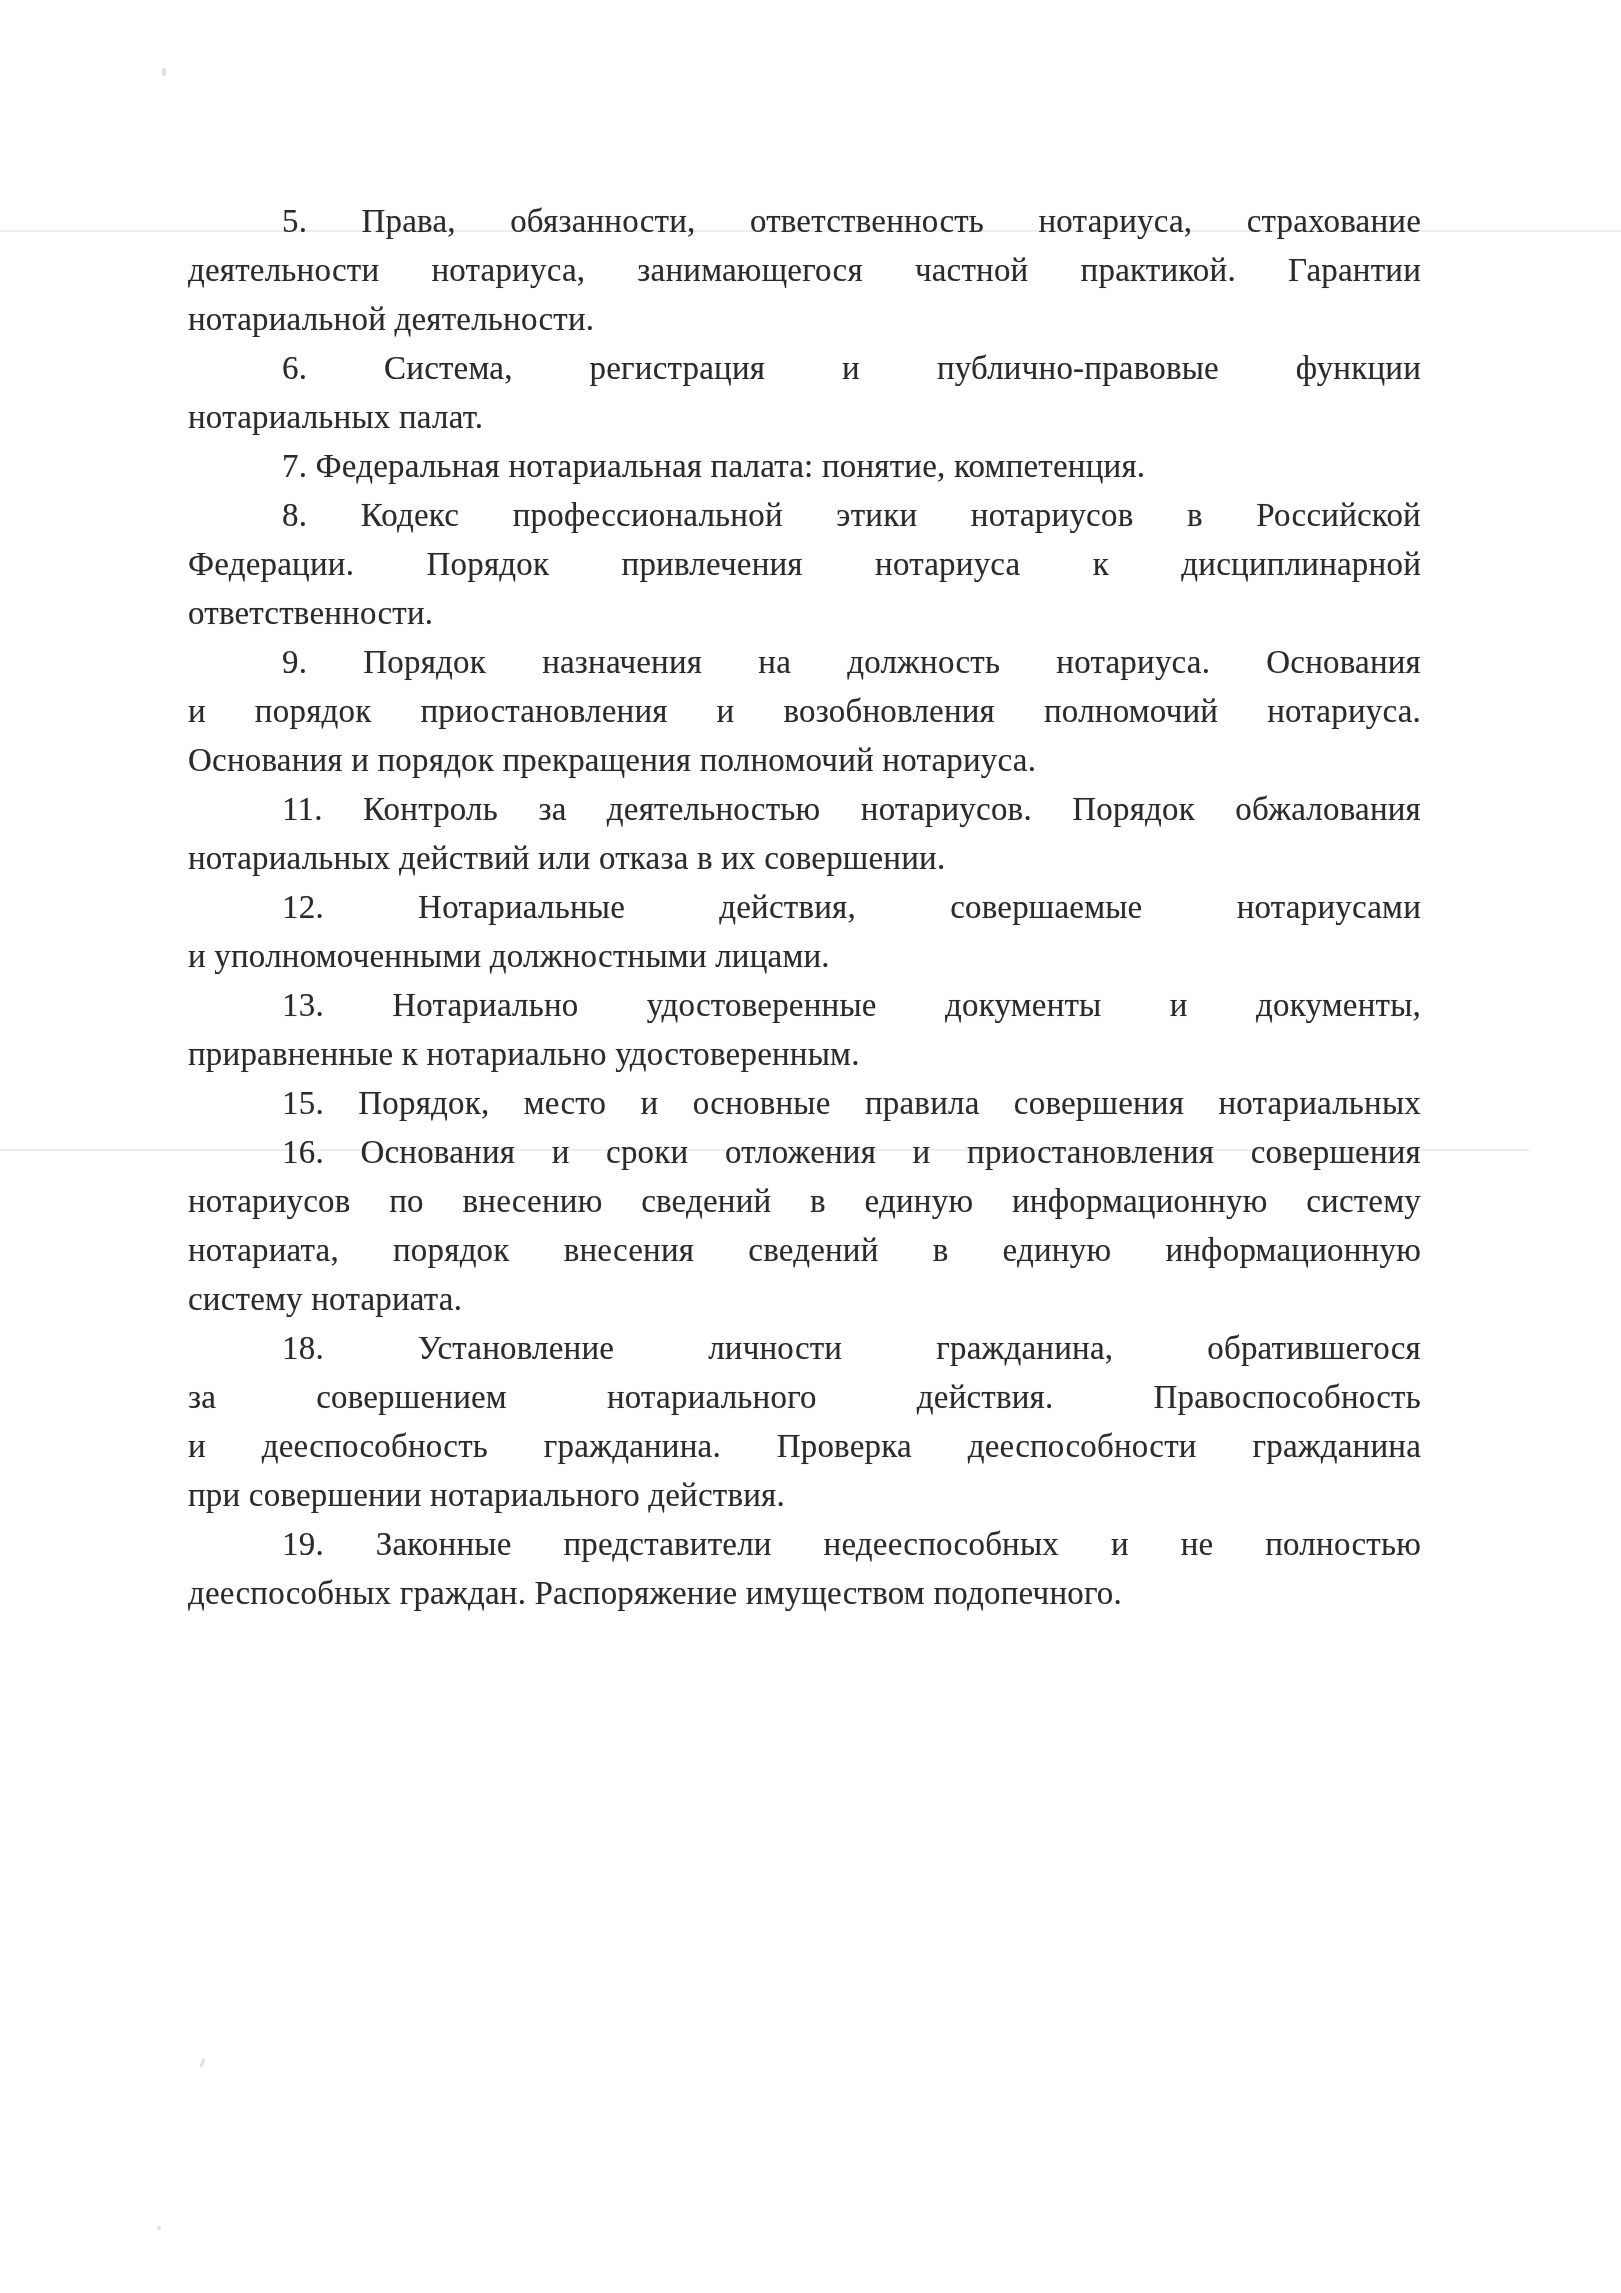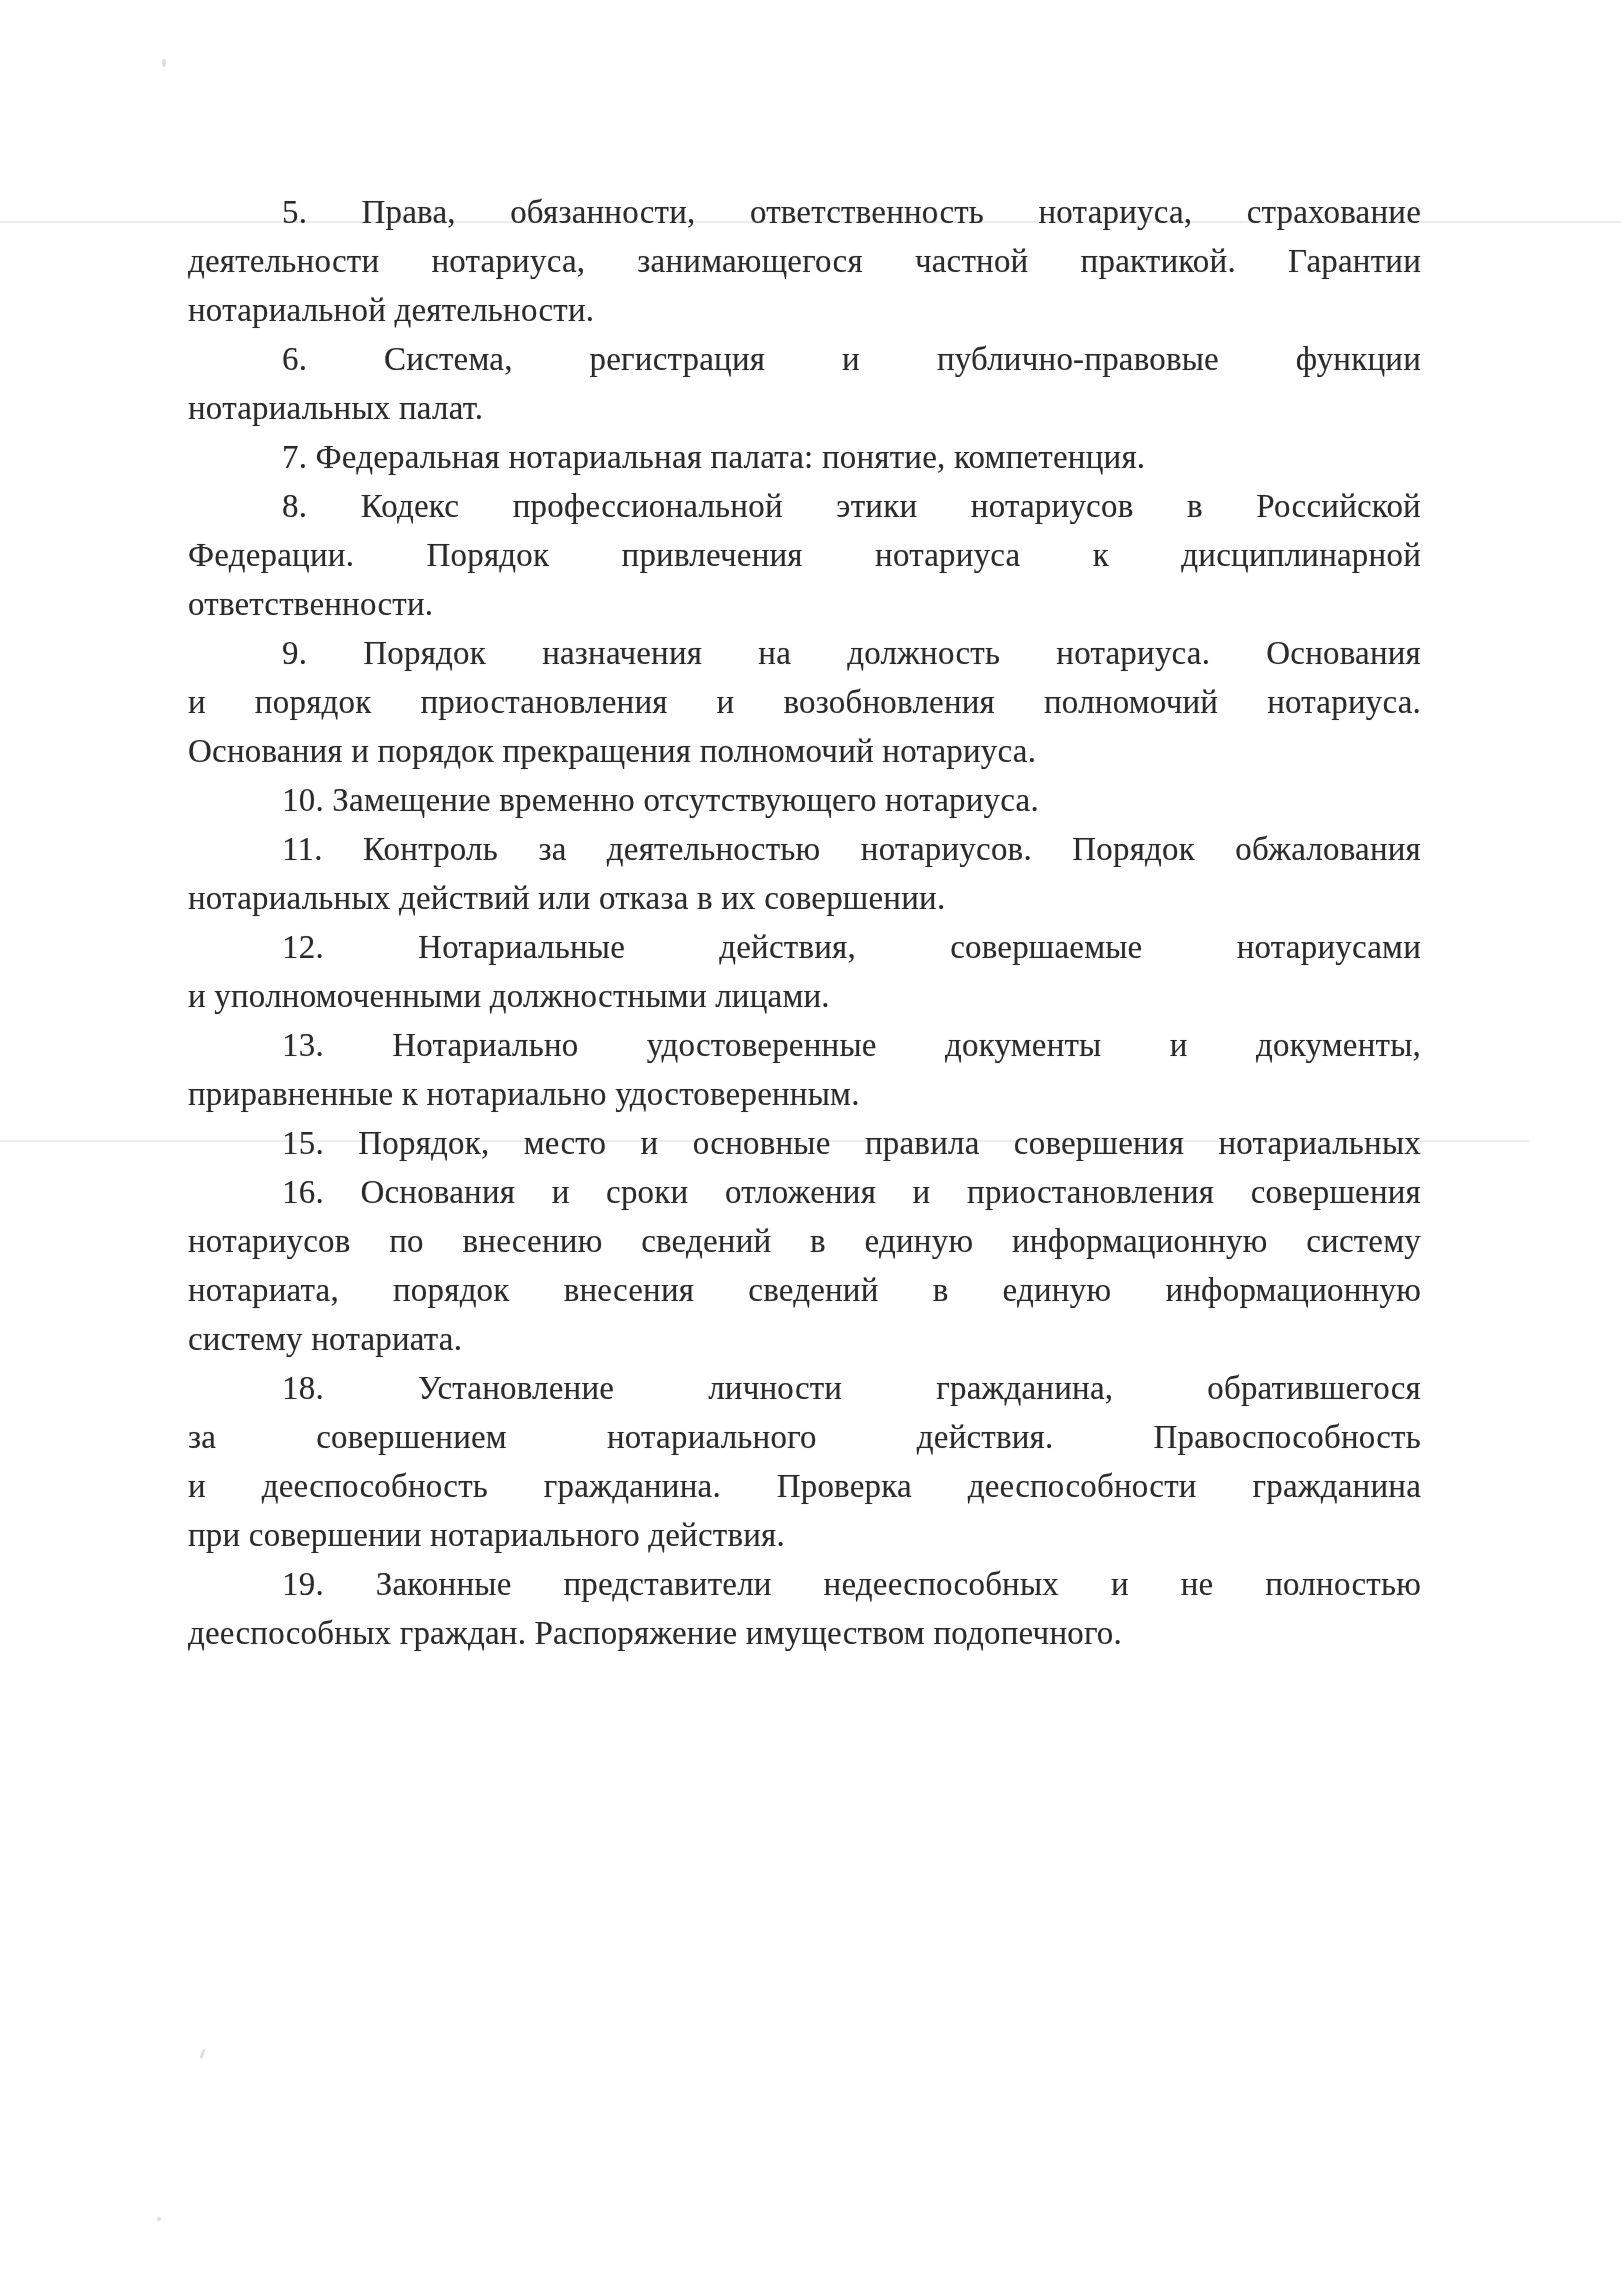--- a/index.html
+++ b/index.html
@@ -8,20 +8,21 @@
     background: #ffffff;
   }
   .page {
     position: relative;
     width: 1621px;
     height: 2231px;
     background: #ffffff;
     overflow: hidden;
     font-family: "Liberation Serif", "DejaVu Serif", serif;
     color: #2b2b2b;
+    margin-top: 9px;
   }
   .content {
     position: absolute;
     left: 188px;
     top: 188px;
     width: 1233px;
   }
   .para {
     margin: 0;
     padding: 0;
@@ -90,23 +91,20 @@
         <div class="line first">8. Кодекс профессиональной этики нотариусов в Российской</div>
         <div class="line">Федерации. Порядок привлечения нотариуса к дисциплинарной</div>
         <div class="line last">ответственности.</div>
       </div>
       <div class="para">
         <div class="line first">9. Порядок назначения на должность нотариуса. Основания</div>
         <div class="line">и порядок приостановления и возобновления полномочий нотариуса.</div>
         <div class="line last">Основания и порядок прекращения полномочий нотариуса.</div>
       </div>
       <div class="para">
-        <div class="line first last">10. Замещение временно отсутствующего нотариуса.</div>
-      </div>
-      <div class="para">
         <div class="line first">11. Контроль за деятельностью нотариусов. Порядок обжалования</div>
         <div class="line last">нотариальных действий или отказа в их совершении.</div>
       </div>
       <div class="para">
         <div class="line first">12. Нотариальные действия, совершаемые нотариусами</div>
         <div class="line last">и уполномоченными должностными лицами.</div>
       </div>
       <div class="para">
         <div class="line first">13. Нотариально удостоверенные документы и документы,</div>
         <div class="line last">приравненные к нотариально удостоверенным.</div>

